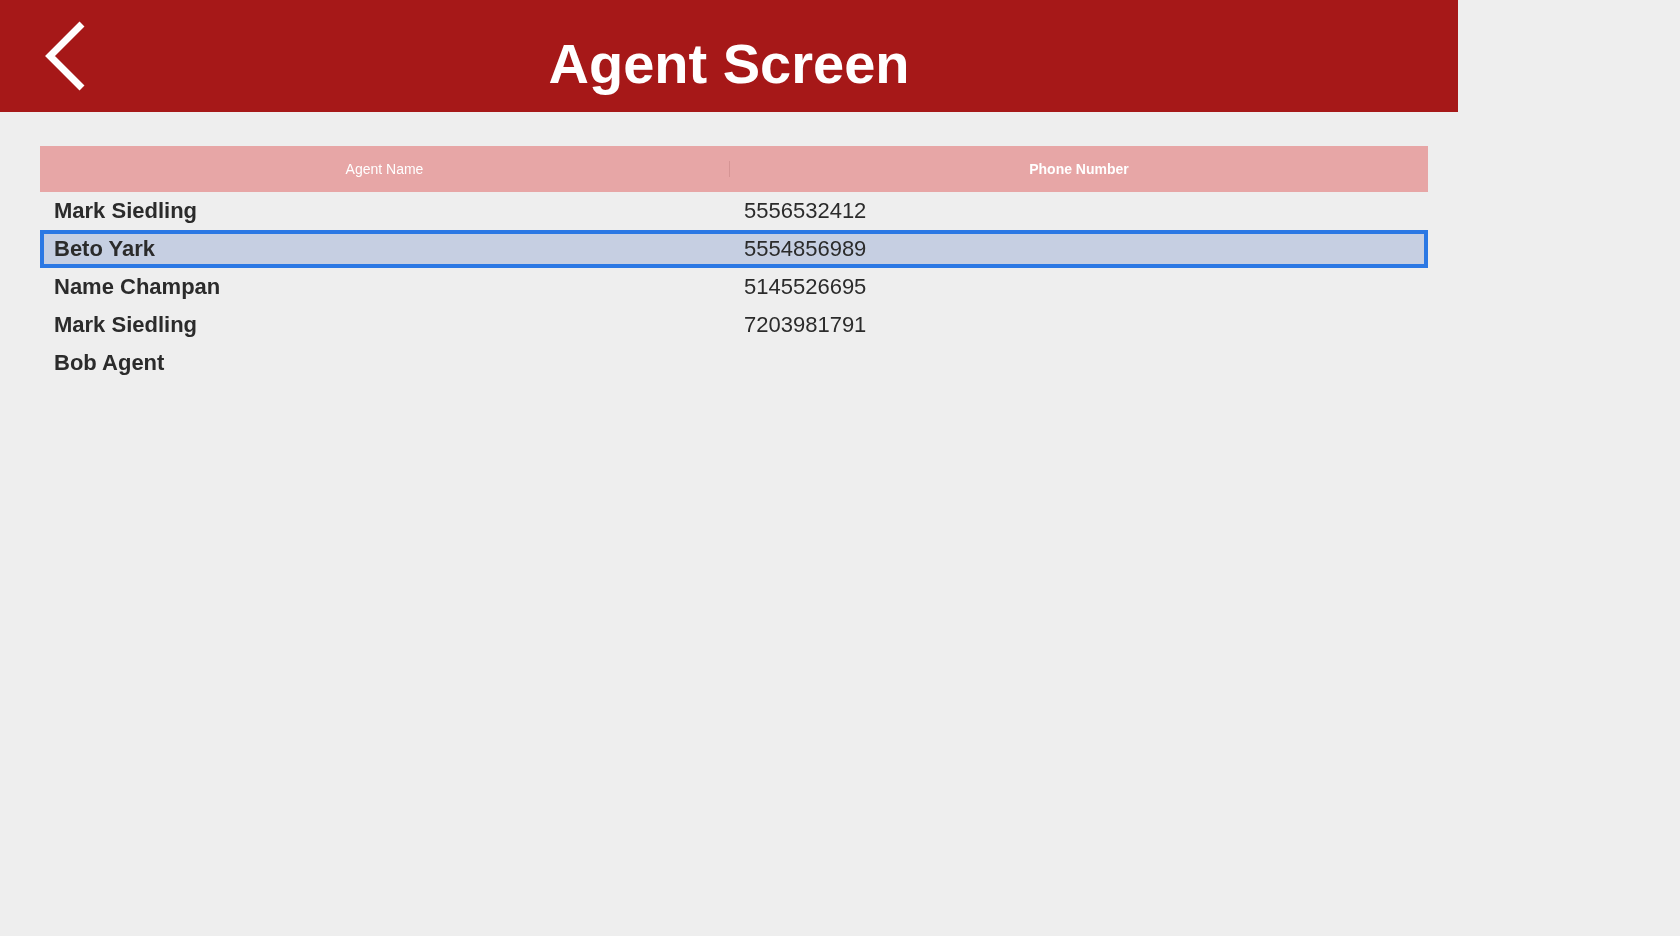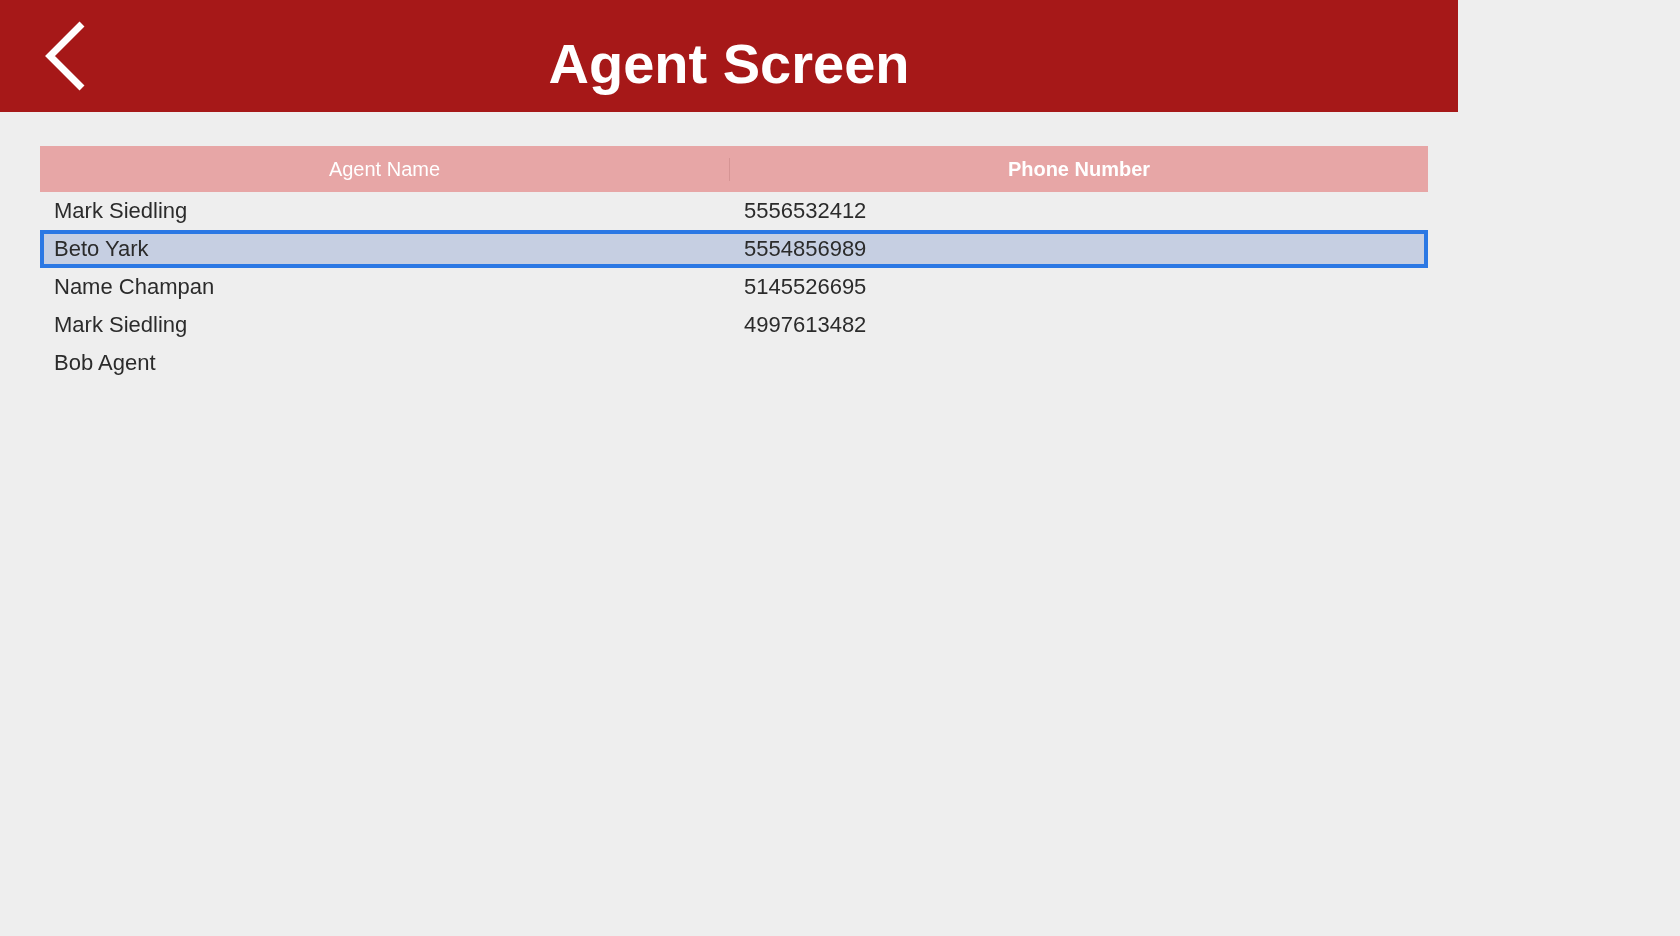--- a/index.html
+++ b/index.html
@@ -49,21 +49,21 @@
       font-weight: 700;
       margin-top: 14px;
     }
     .content {
       padding: 34px 30px 0 40px;
     }
     .table-header {
       display: flex;
       background: #e7a6a6;
       color: #fff;
-      font-size: 20px;
+      font-size: 14px;
       height: 46px;
       align-items: center;
     }
     .table-header .col-name {
       width: 690px;
       text-align: center;
       border-right: 1px solid #d59494;
     }
     .table-header .col-phone {
       flex: 1;
@@ -79,20 +79,21 @@
       background: #eeeeee;
       border: 4px solid transparent;
     }
     .table-row.selected {
       background: #c6cfe2;
       border: 4px solid #2b78e4;
     }
     .table-row .col-name {
       width: 690px;
       padding-left: 10px;
+      font-weight: bold;
     }
     .table-row .col-phone {
       flex: 1;
       padding-left: 10px;
     }
   </style>
 </head>
 <body>
 
 <div class="page-wrapper">
@@ -118,20 +119,20 @@
         <div class="table-row selected">
           <div class="col-name">Beto Yark</div>
           <div class="col-phone">5554856989</div>
         </div>
         <div class="table-row">
           <div class="col-name">Name Champan</div>
           <div class="col-phone">5145526695</div>
         </div>
         <div class="table-row">
           <div class="col-name">Mark Siedling</div>
-          <div class="col-phone">4997613482</div>
+          <div class="col-phone">7203981791</div>
         </div>
         <div class="table-row">
           <div class="col-name">Bob Agent</div>
         </div>
       </div>
   </div>
 </div>
 
 </body></html>

